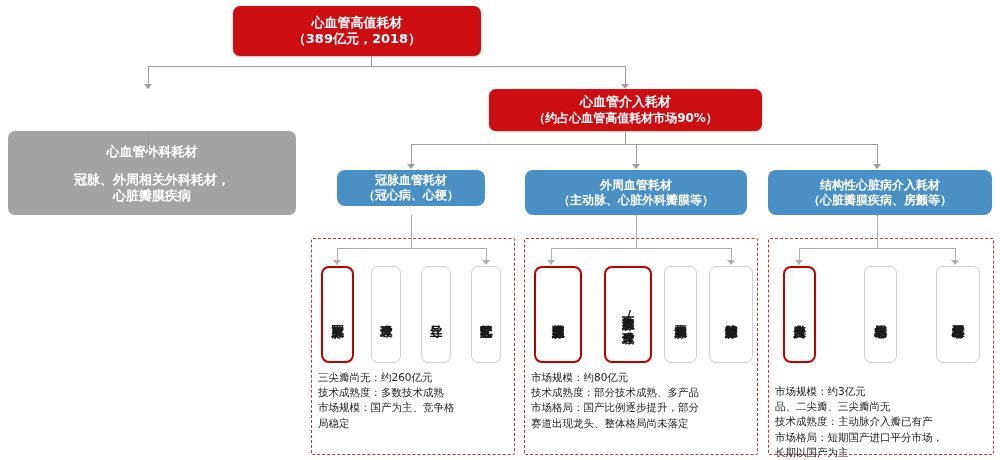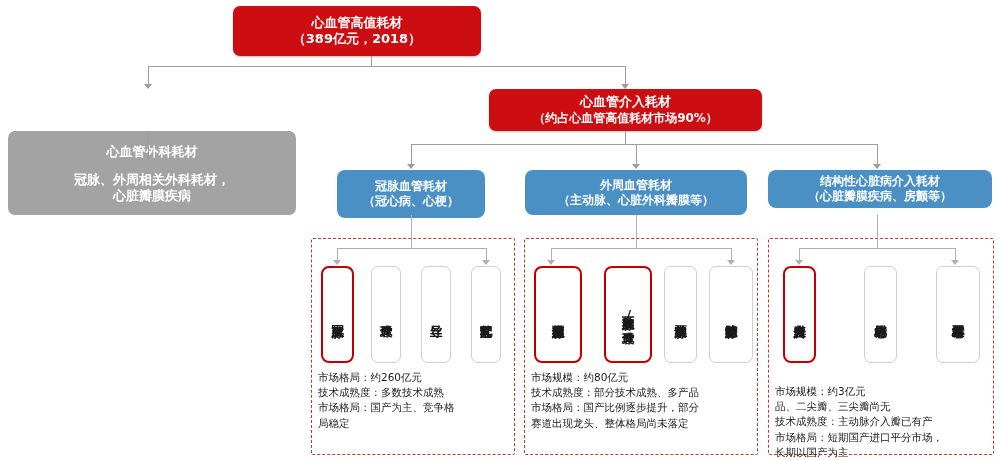--- a/index.html
+++ b/index.html
@@ -145,21 +145,21 @@
 
   <div class="ln lnv" style="left:411px;top:144px;height:22px;"></div>
   <div class="arrow" style="left:407px;top:164px;"></div>
 
   <div class="ln lnv" style="left:636px;top:144px;height:22px;"></div>
   <div class="arrow" style="left:632px;top:164px;"></div>
 
   <div class="ln lnv" style="left:877px;top:144px;height:22px;"></div>
   <div class="arrow" style="left:873px;top:164px;"></div>
 
-  <div class="box box-blue" style="left:337px;top:170px;width:148px;height:48px;">
+  <div class="box box-blue" style="left:337px;top:170px;width:148px;height:36px;">
     <div>
       <span>冠脉血管耗材</span><br>
       <span>（冠心病、心梗）</span>
     </div>
   </div>
 
   <div class="dgroup" style="left:311px;top:238px;width:204px;height:217px;"></div>
 
   <div class="ln lnv thin" style="left:411px;top:215px;height:33px;"></div>
   <div class="ln lnh thin" style="left:337px;top:248px;width:149px;"></div>
@@ -175,23 +175,23 @@
     <span>球囊</span>
   </div>
   <div class="vbox" style="left:421px;top:266px;width:30px;height:97px;">
     <span>导丝</span>
   </div>
   <div class="vbox" style="left:471px;top:266px;width:30px;height:97px;">
     <span>其它配套</span>
   </div>
 
   <div class="info" style="left:318px;top:370px;width:192px;">
-    <span class="row">市场格局：约260亿元</span>
+    <span class="row">三尖瓣尚无：约260亿元</span>
     <span class="row">技术成熟度：多数技术成熟</span>
-    <span class="row">市场格局：国产为主、竞争格</span>
+    <span class="row">市场规模：国产为主、竞争格</span>
     <span class="row">局稳定</span>
   </div>
 
   <div class="box box-blue" style="left:525px;top:170px;width:222px;height:45px;">
     <div>
       <span>外周血管耗材</span><br>
       <span>（主动脉、心脏外科瓣膜等）</span>
     </div>
   </div>
 
@@ -217,21 +217,21 @@
     <span>腔静脉滤器等</span>
   </div>
 
   <div class="info" style="left:531px;top:370px;width:224px;">
     <span class="row">市场规模：约80亿元</span>
     <span class="row">技术成熟度：部分技术成熟、多产品</span>
     <span class="row">市场格局：国产比例逐步提升，部分</span>
     <span class="row">赛道出现龙头、整体格局尚未落定</span>
   </div>
 
-  <div class="box box-blue" style="left:768px;top:170px;width:224px;height:38px;">
+  <div class="box box-blue" style="left:768px;top:170px;width:224px;height:45px;">
     <div>
       <span>结构性心脏病介入耗材</span><br>
       <span>（心脏瓣膜疾病、房颤等）</span>
     </div>
   </div>
 
   <div class="dgroup" style="left:768px;top:238px;width:226px;height:217px;"></div>
 
   <div class="ln lnv thin" style="left:877px;top:215px;height:33px;"></div>
   <div class="ln lnh thin" style="left:799px;top:248px;width:156px;"></div>

